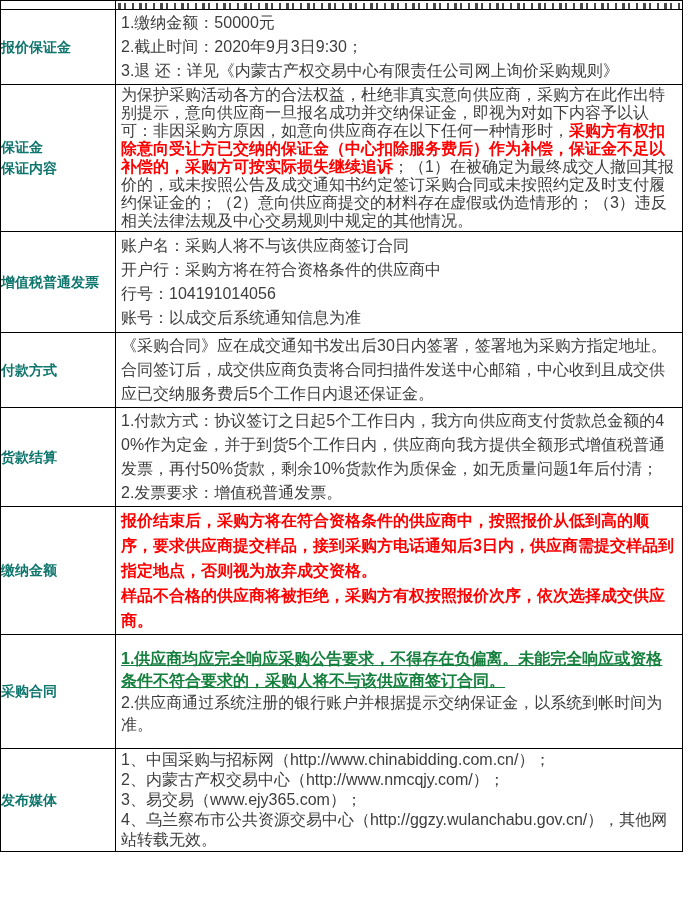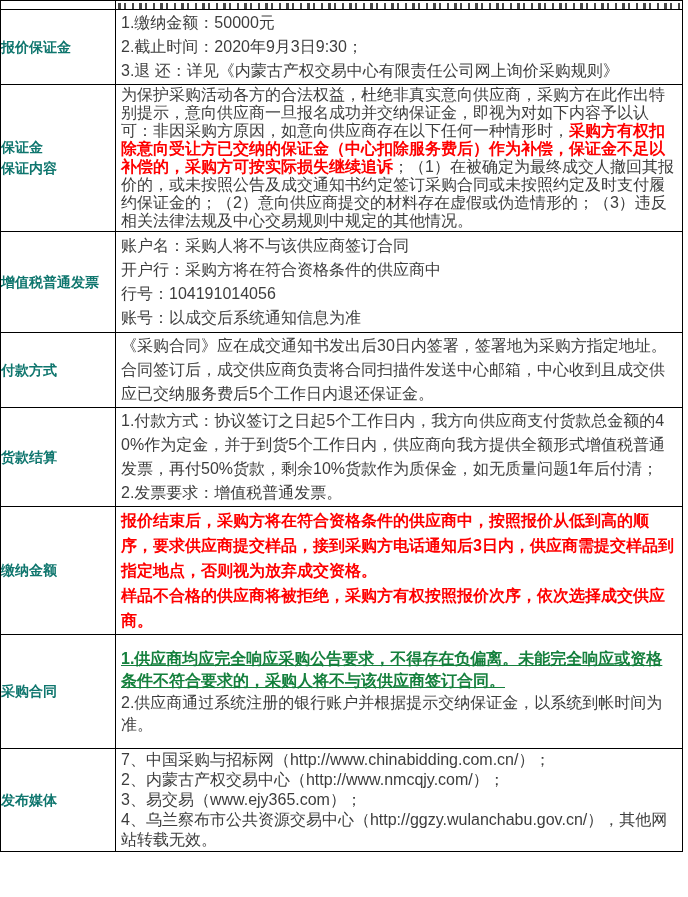--- a/index.html
+++ b/index.html
@@ -140,20 +140,20 @@
         <td class="content-cell">
           <div class="para"><span class="bold">1.供应商均应完全响应采购公告要求，不得存在负偏离。未能完全响应或资格条件不符合要求的，采购人将不与该供应商签订合同。</span></div>
           <div class="para"><span>2.供应商通过系统注册的银行账户并根据提示交纳保证金，以系统到帐时间为准。</span></div>
         </td>
       </tr>
       <tr class="r9">
         <td class="label-cell">
           <div>发布媒体</div>
         </td>
         <td class="content-cell">
-          <div class="para"><span>7、中国采购与招标网（http://www.chinabidding.com.cn/）；</span></div>
+          <div class="para"><span>1、中国采购与招标网（http://www.chinabidding.com.cn/）；</span></div>
           <div class="para"><span>2、内蒙古产权交易中心（http://www.nmcqjy.com/）；</span></div>
           <div class="para"><span>3、易交易（www.ejy365.com）；</span></div>
           <div class="para"><span>4、乌兰察布市公共资源交易中心（http://ggzy.wulanchabu.gov.cn/），其他网站转载无效。</span></div>
         </td>
       </tr>
     </tbody>
 </table>
 
 </body></html>

